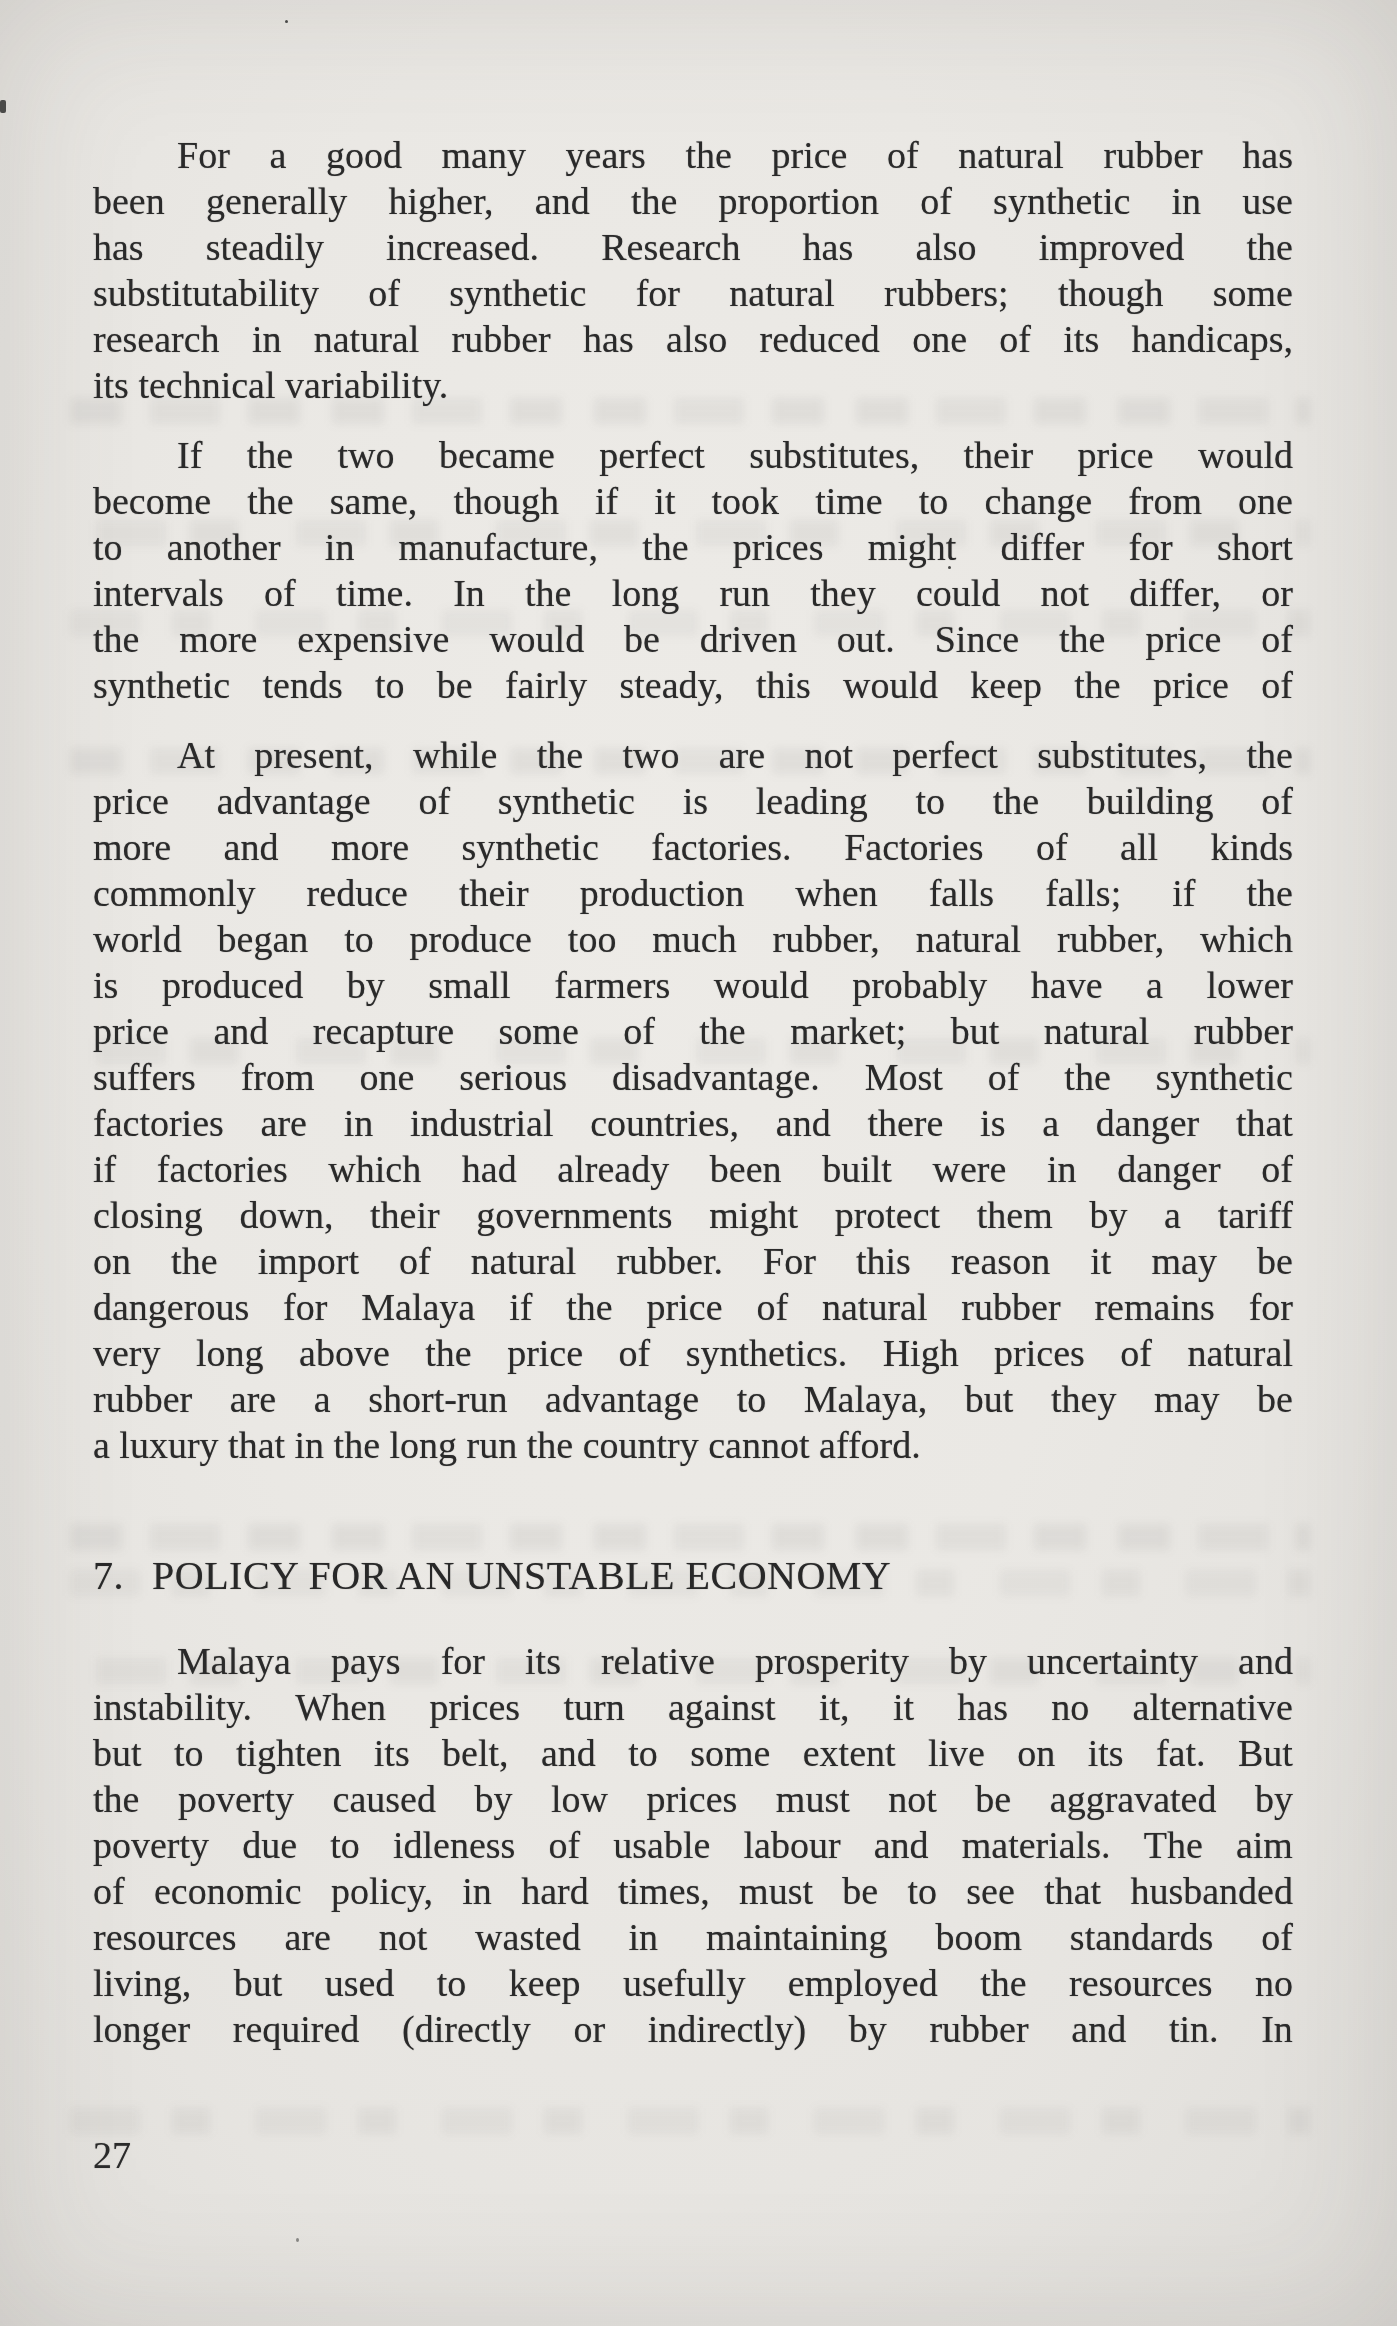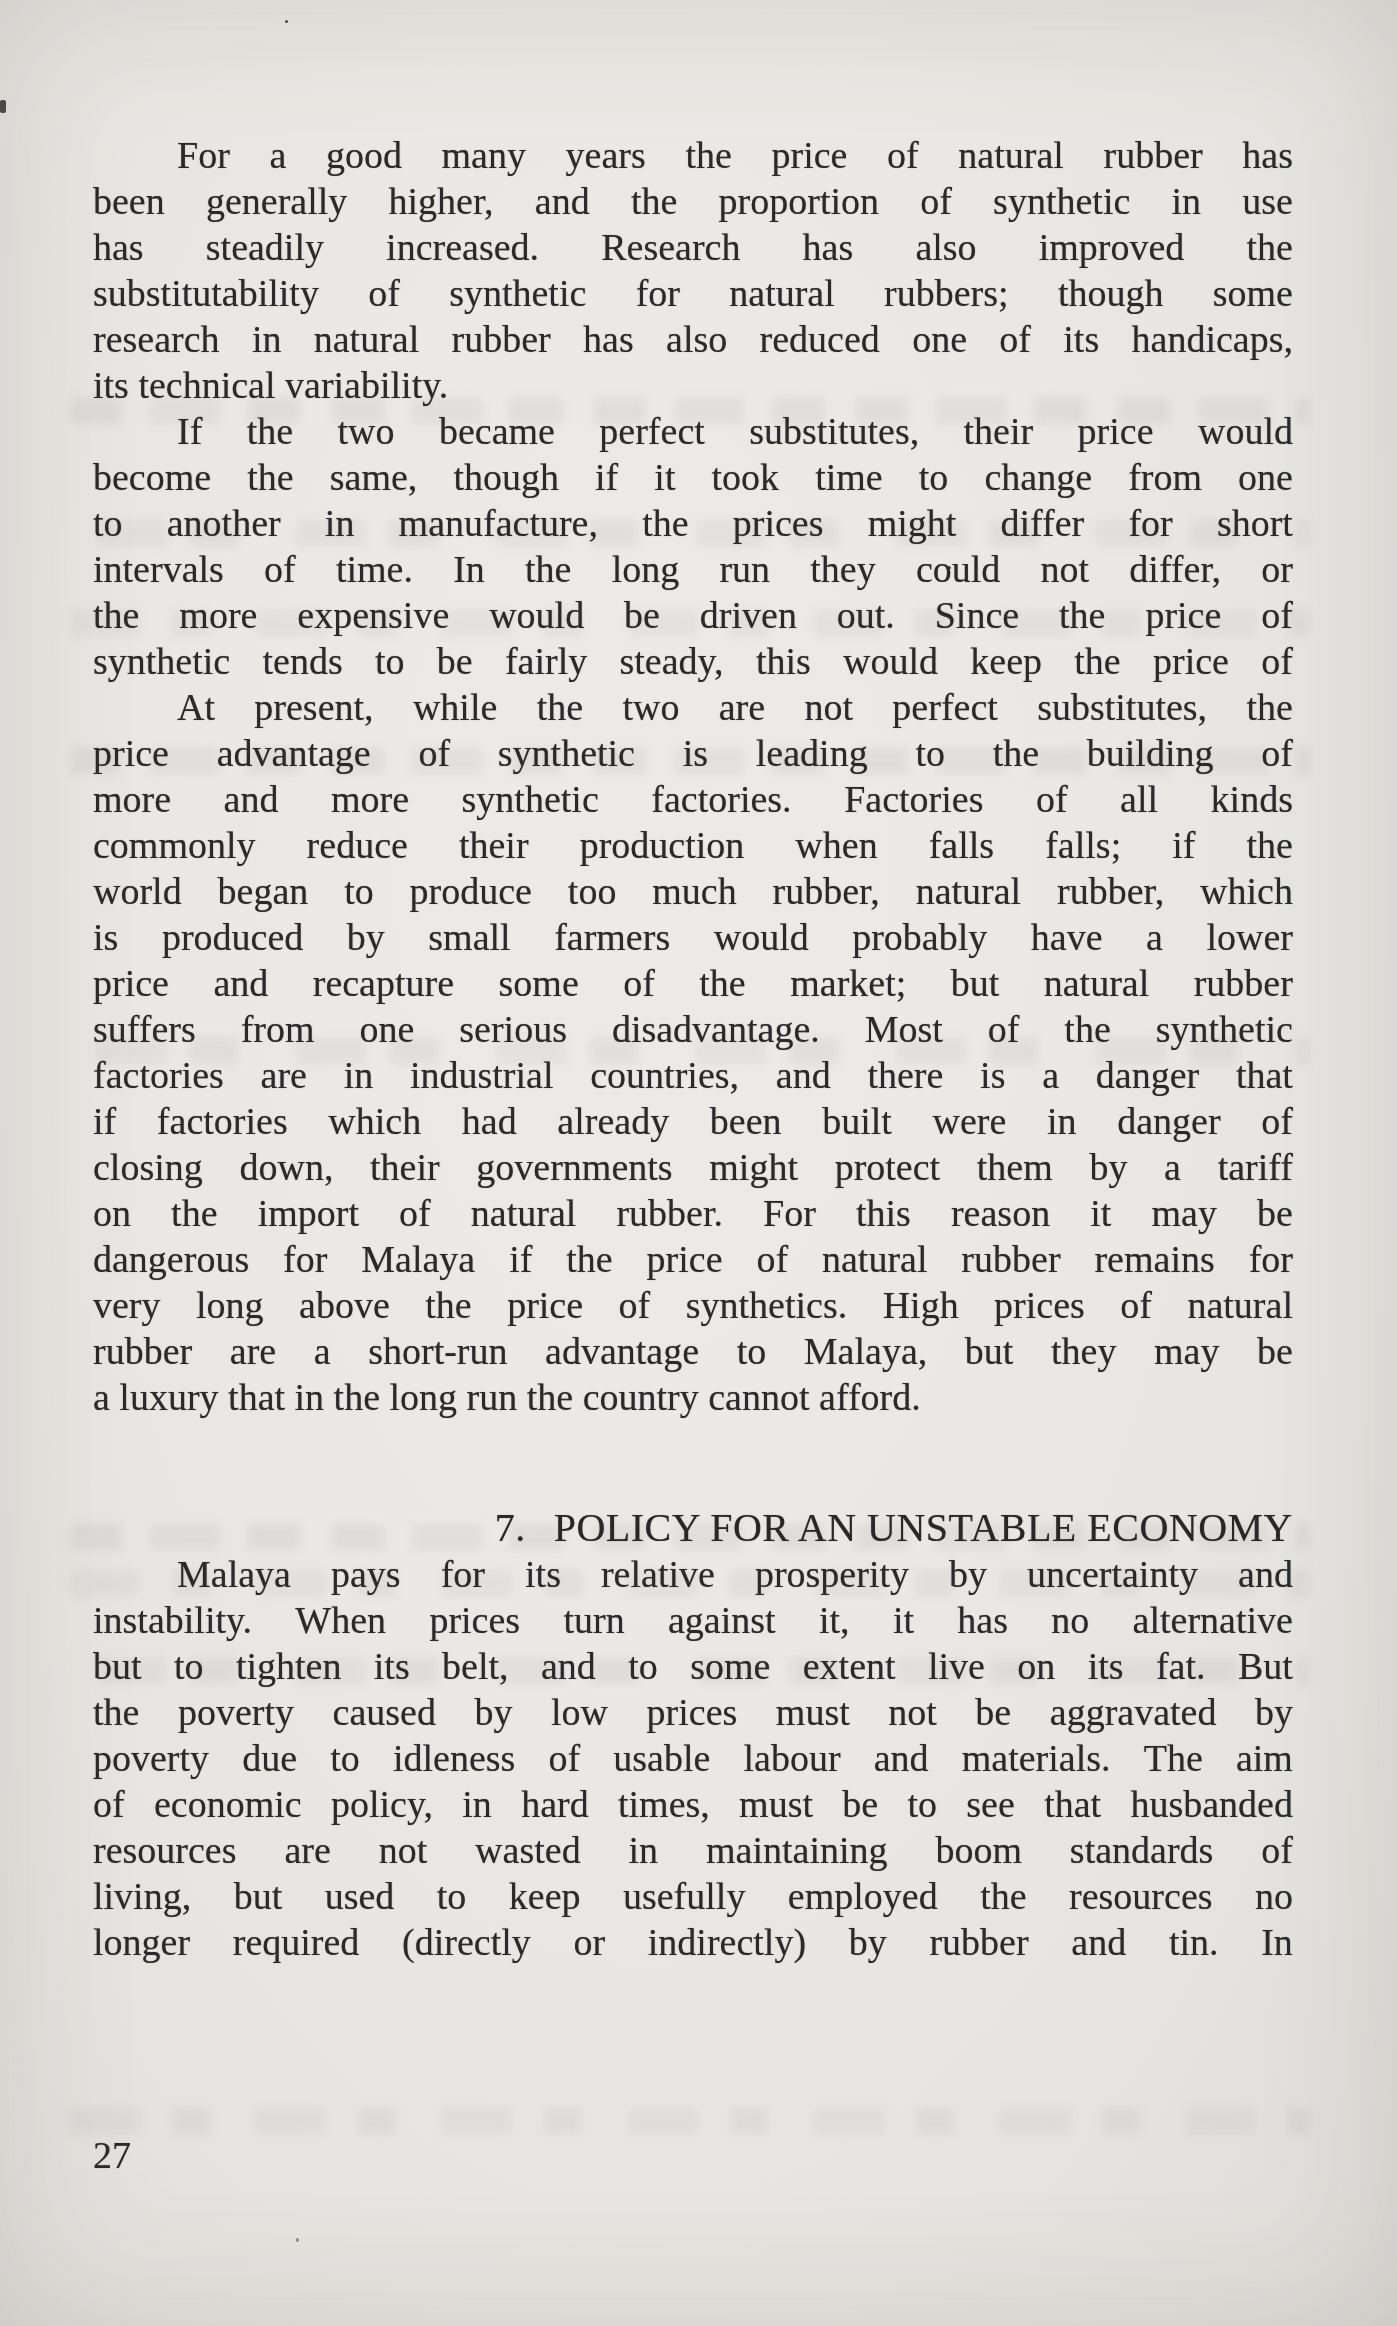--- a/index.html
+++ b/index.html
@@ -17,28 +17,29 @@
   }
   .text-block {
     position: absolute;
     left: 93px; top: 132px; width: 1200px;
     font-size: 38px;
     line-height: 46px;
     color: #2a2a2a;
     text-shadow: 0 0 1px rgba(43,43,43,0.55);
     z-index: 2;
   }
-  .paragraph + .paragraph { }
+  .paragraph + .paragraph { margin-top: 24px; }
   .line { width: 100%; }
   .line.just { display: flex; justify-content: space-between; }
   .line.just span { white-space: pre; }
   .line.indent { padding-left: 84px; box-sizing: border-box; }
   .section-heading {
     margin-top: 85px;
-    text-align: right;
+    margin-bottom: 39px;
+    text-align: left;
     font-size: 40px;
     line-height: 46px;
     letter-spacing: 0.5px;
     color: #282828;
   }
   .section-heading .h-num { margin-right: 28px; }
   .page-number {
     position: absolute;
     left: 93px; width: 1200px; top: 2132px;
     font-size: 38px; line-height: 46px;

